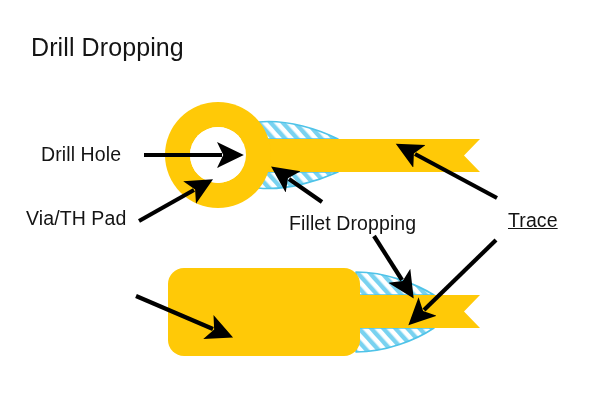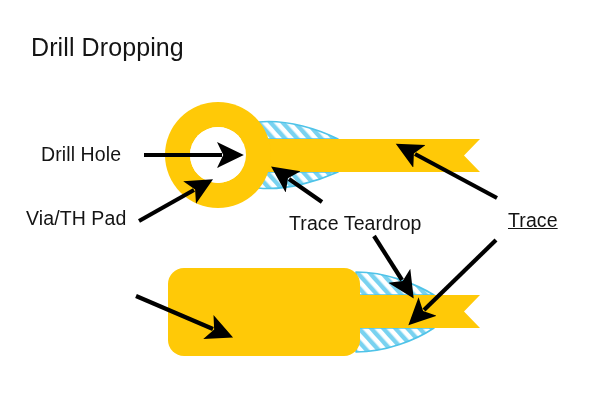--- a/index.html
+++ b/index.html
@@ -100,18 +100,18 @@
       <line x1="136" y1="296" x2="213" y2="329" marker-end="url(#arrowHead)"></line>
     </g>
   </svg>
 
   <div class="diagram-title">Drill Dropping</div>
 
   <div class="anno-label" id="label-drill-hole">Drill Hole</div>
 
   <div class="anno-label" id="label-via-th-pad">Via/TH Pad</div>
 
-  <div class="anno-label" id="label-fillet-teardrop">Trace Teardrop</div>
+  <div class="anno-label" id="label-fillet-teardrop">Fillet Dropping</div>
 
   <div class="anno-label" id="label-trace">Trace</div>
 
 
 </div>
 
 </body></html>

